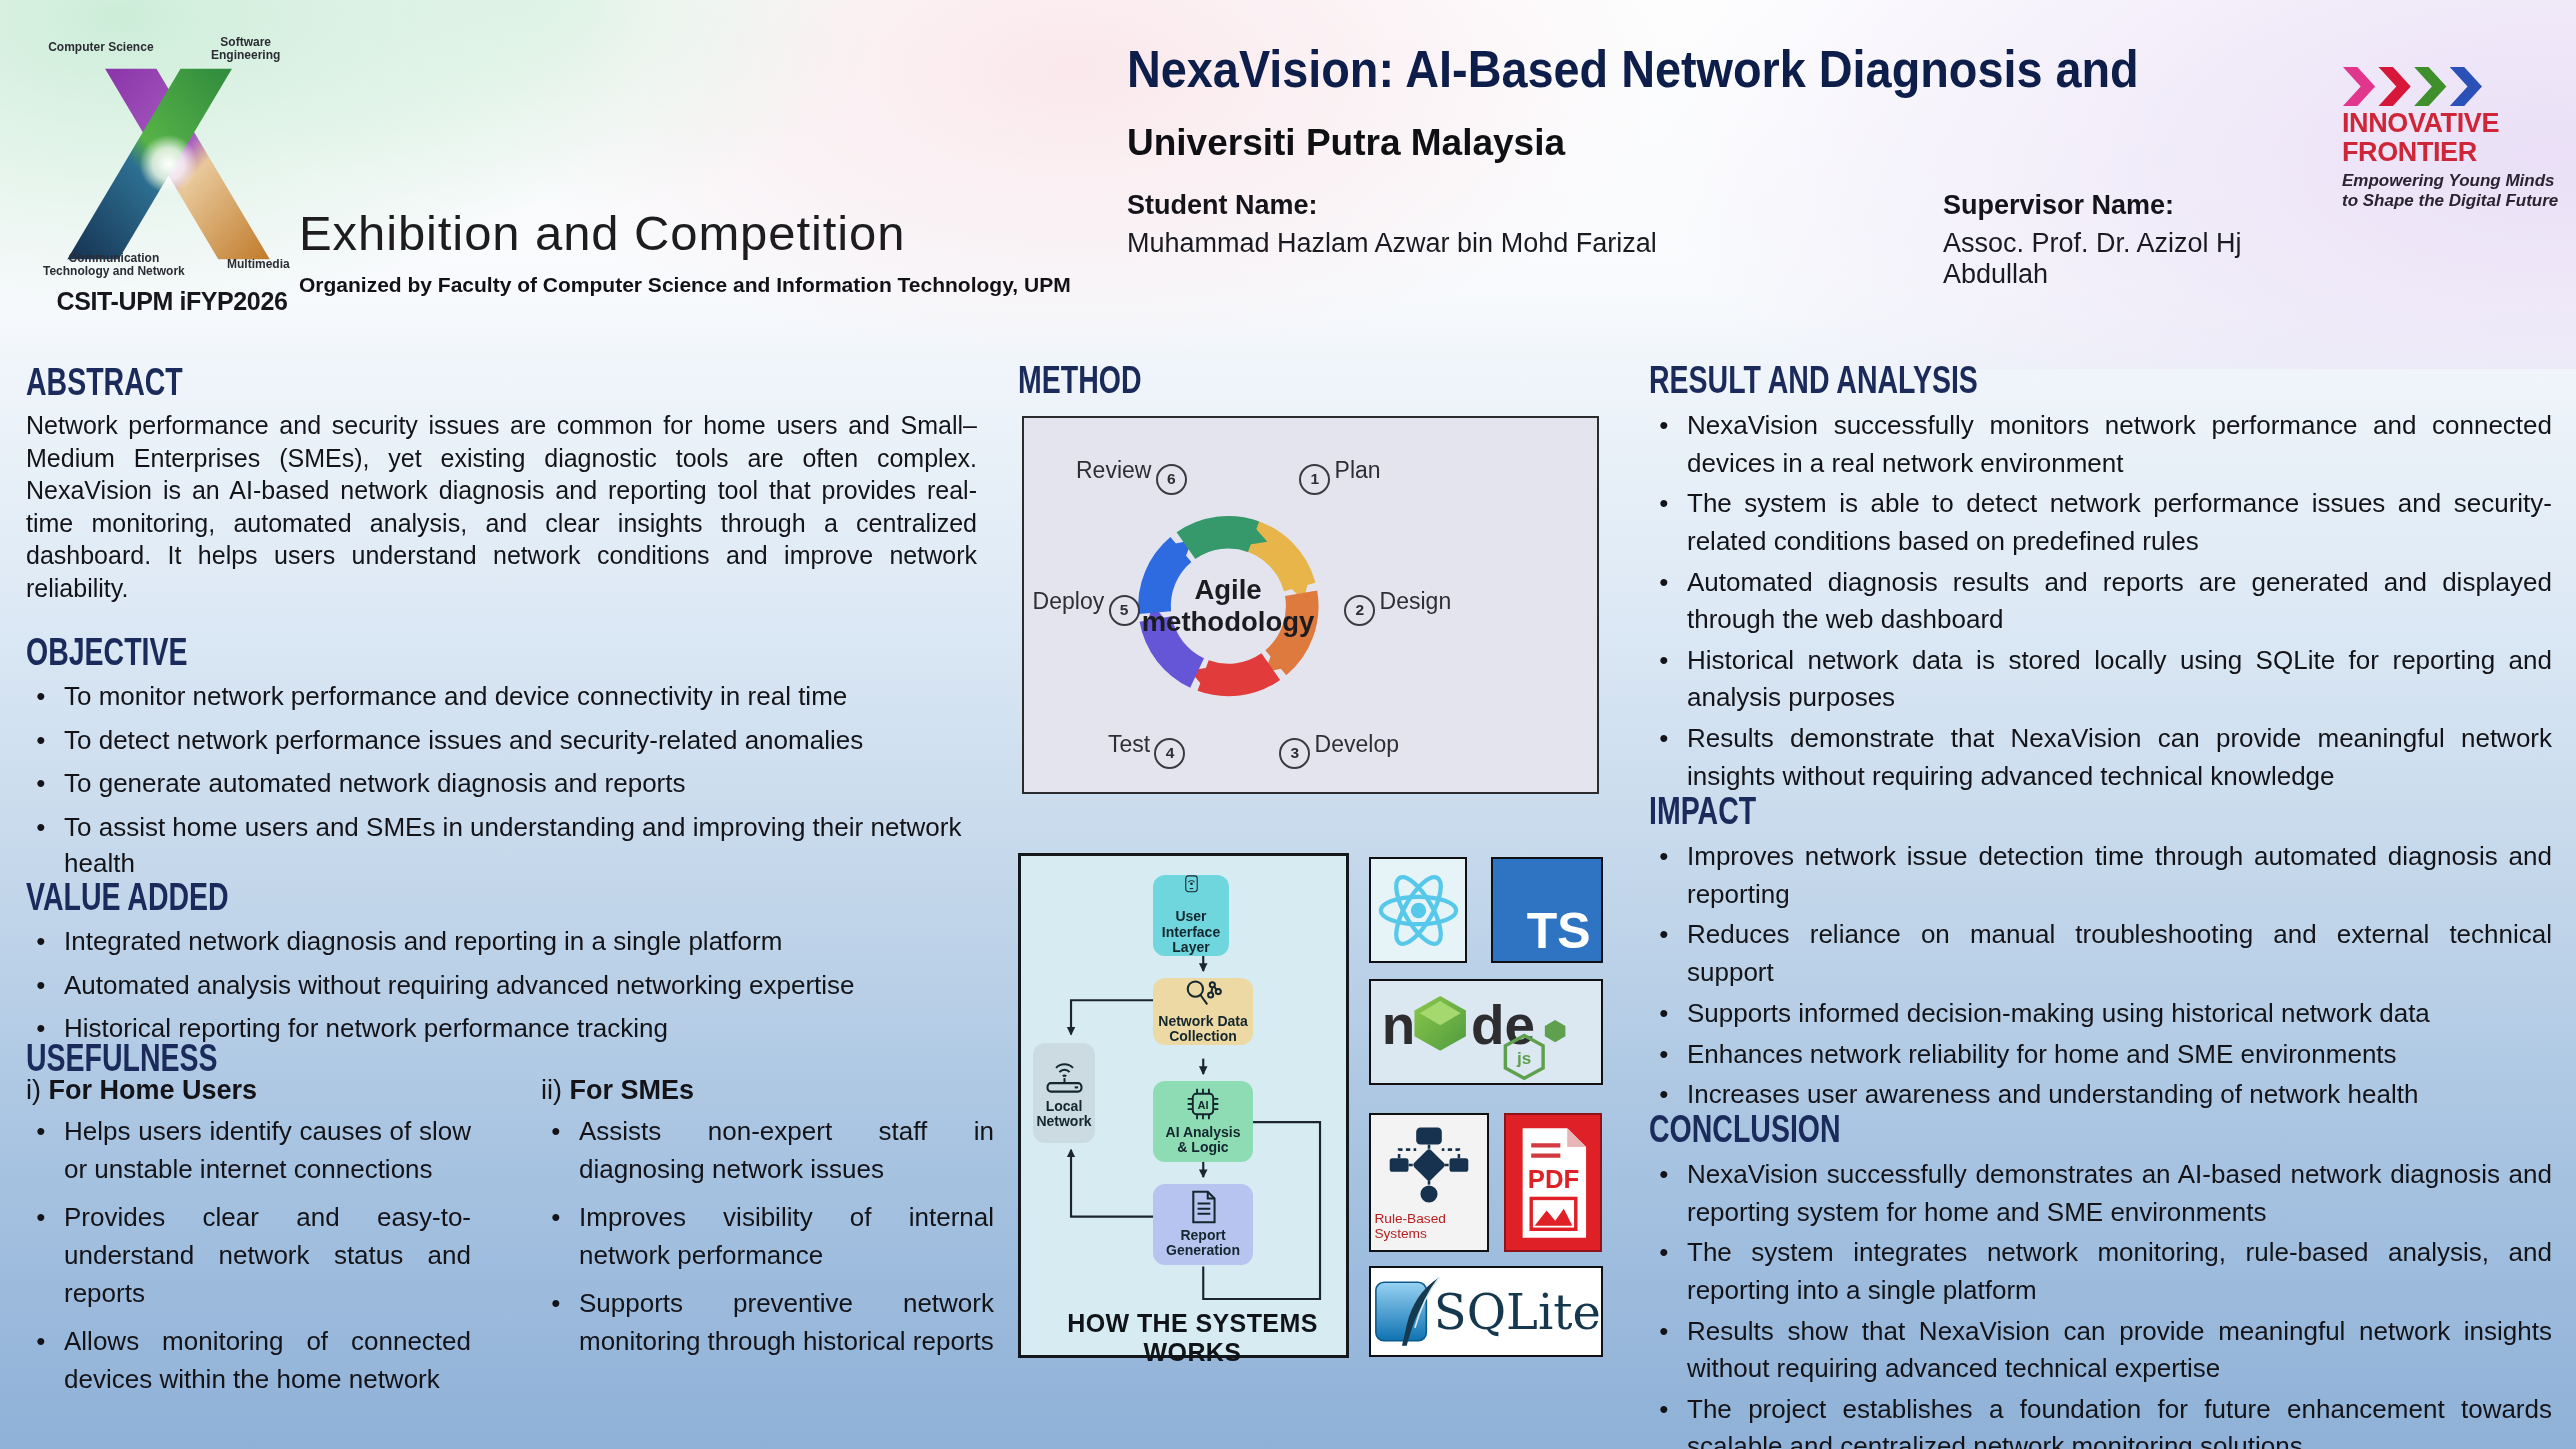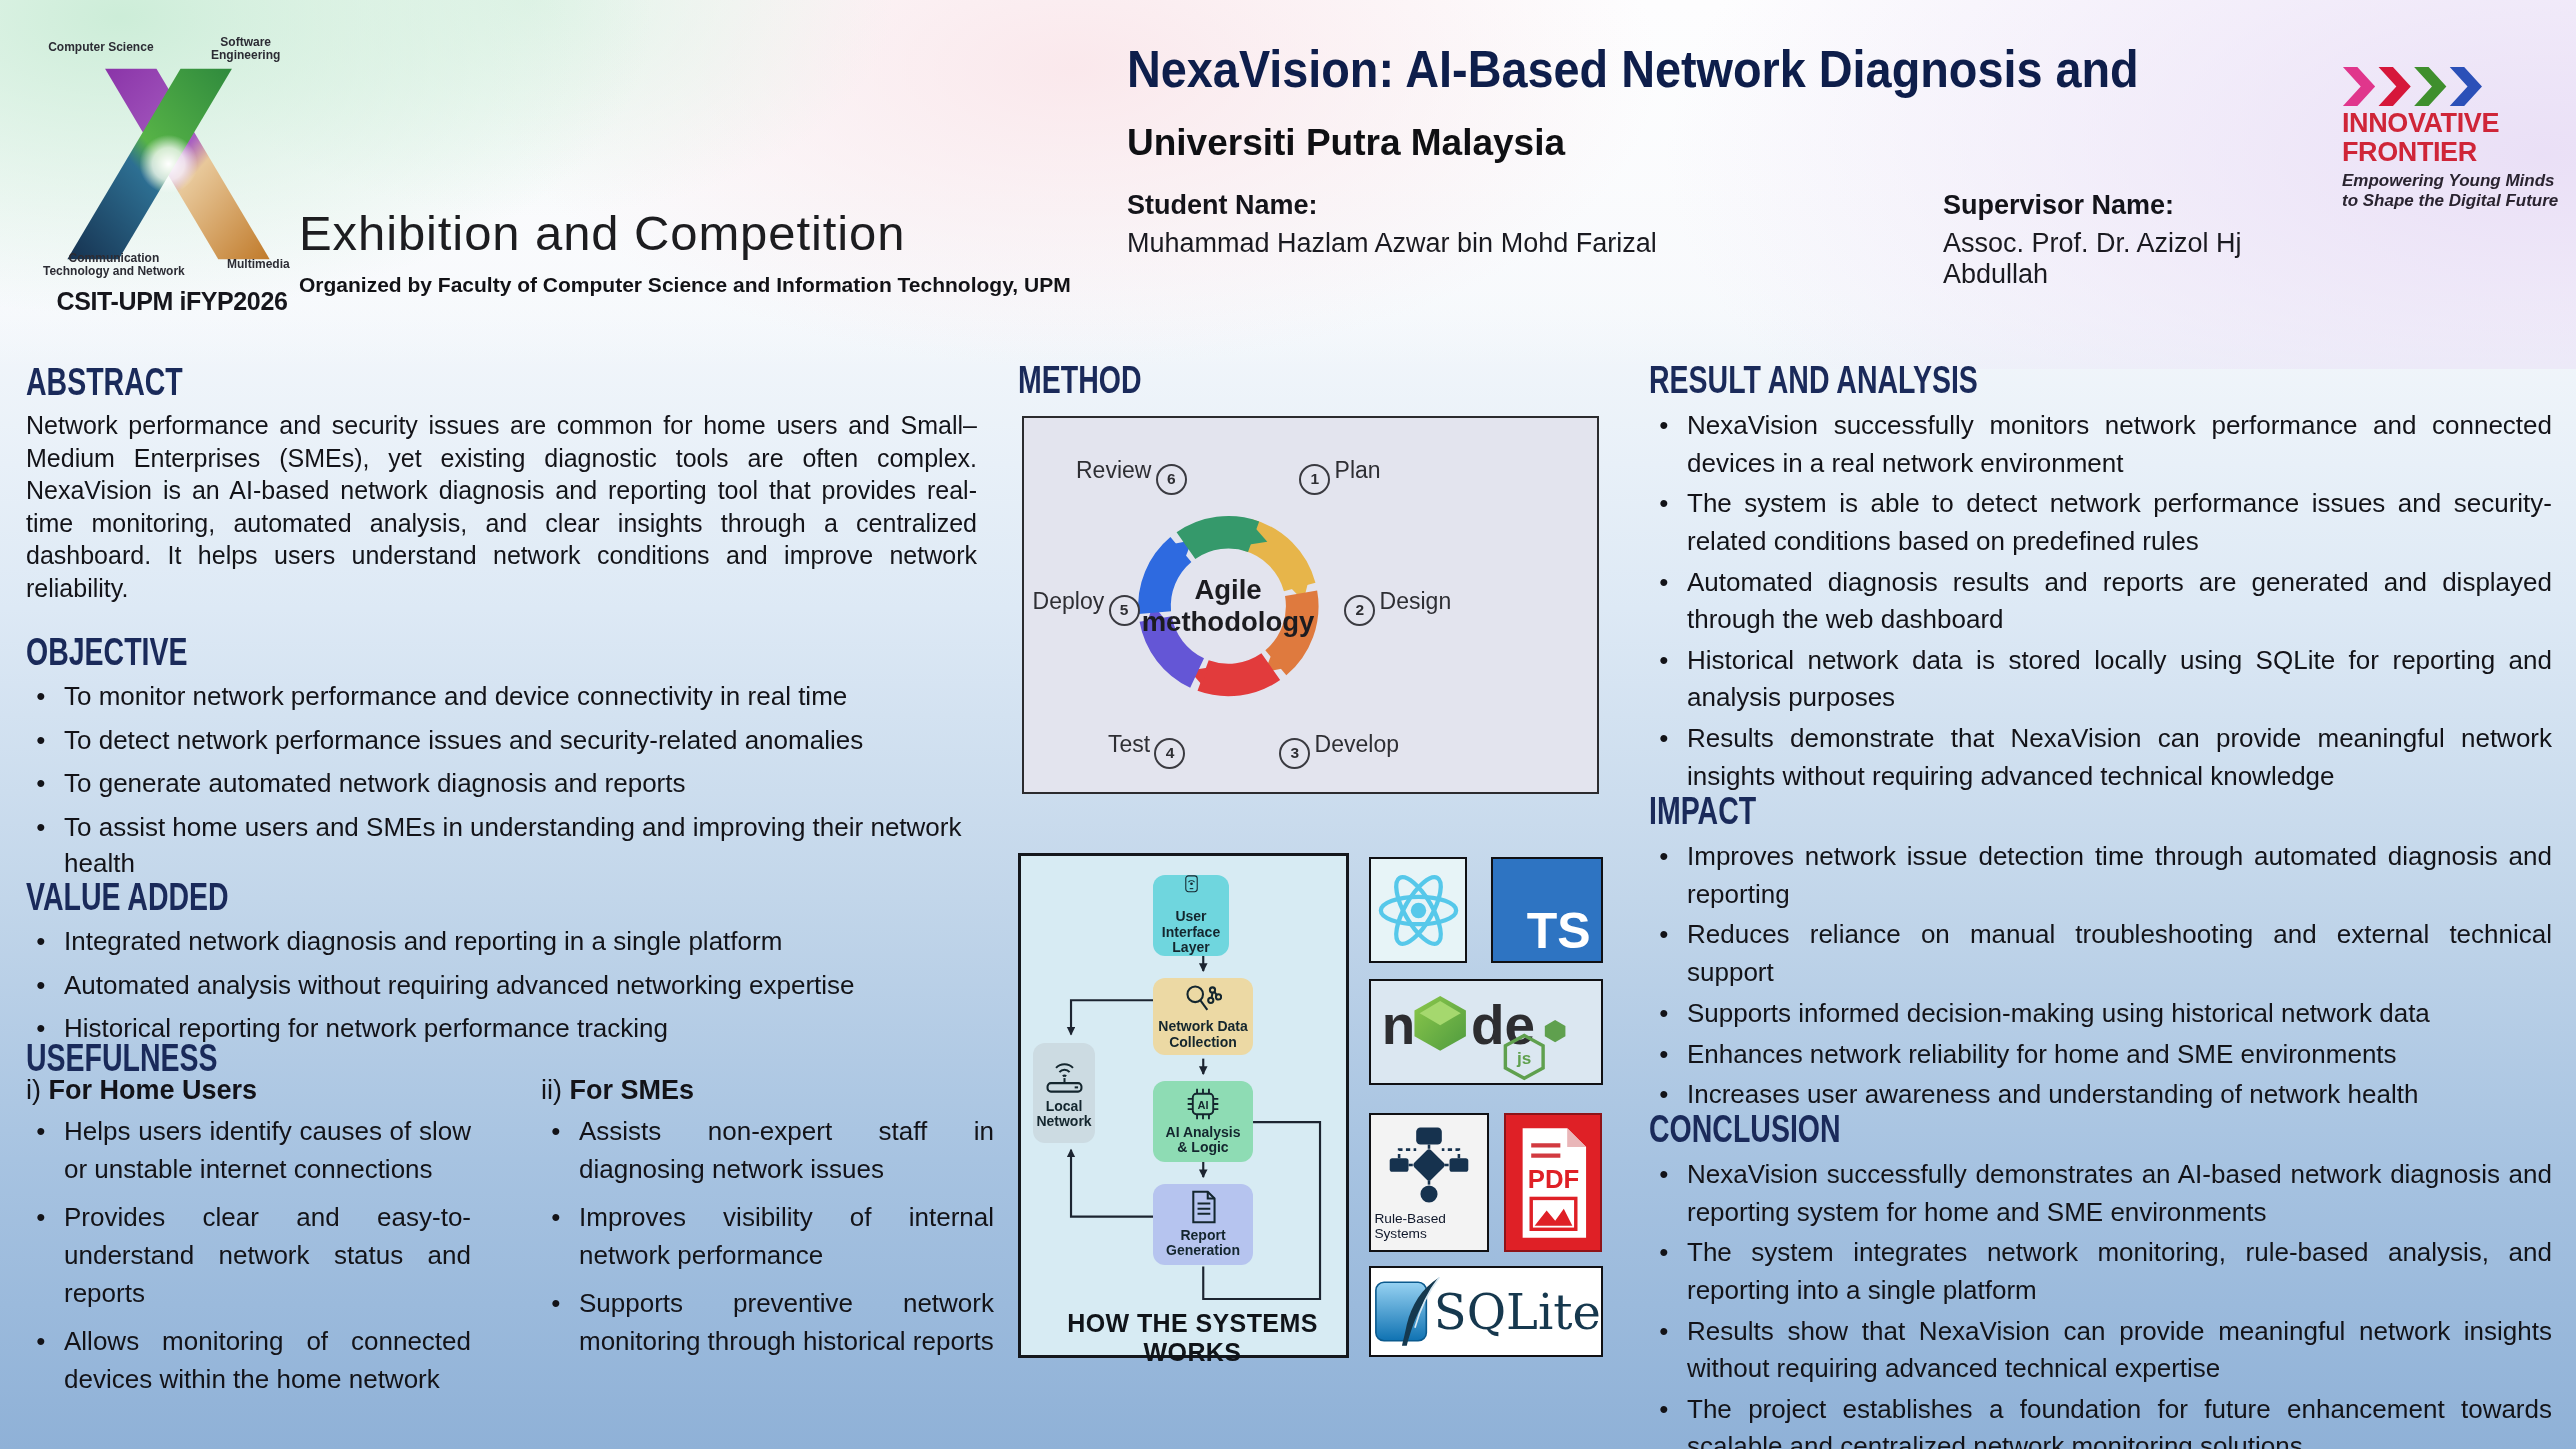--- a/index.html
+++ b/index.html
@@ -60,33 +60,33 @@
   #sec-method-h{position:absolute;left:1018px;top:359px;}
   #methodbox{position:absolute;left:1022px;top:416px;width:577px;height:378px;background:#e3e4ee;border:2.6px solid #2b2b2e;box-sizing:border-box;}
   .agilelabel{position:absolute;font-size:23px;color:#2e2e33;white-space:nowrap;}
   .numcirc{display:inline-block;width:27px;height:27px;border:2.1px solid #3a3a40;border-radius:50%;text-align:center;line-height:25px;font-size:15.5px;font-weight:bold;color:#2e2e33;vertical-align:-6px;margin:0 4.3px;}
   #agilecenter{position:absolute;left:101px;top:156px;width:206px;text-align:center;font-size:27.5px;font-weight:800;color:#1c1c20;line-height:1.15;}
   
   #flowbox{position:absolute;left:1018px;top:853px;width:331px;height:505px;background:#d7ebf3;border:3.4px solid #14171c;box-sizing:border-box;}
   .fnode{position:absolute;border-radius:12px;display:flex;flex-direction:column;align-items:center;justify-content:center;text-align:center;}
   .fnode .flabel{font-size:14px;font-weight:bold;color:#14262e;line-height:1.12;white-space:pre-line;margin-top:3.4px;}
   #fn-ui{left:132px;top:19px;width:76px;height:81px;background:#6fd6de;gap:13px;}
-  #fn-ndc{left:132px;top:122px;width:100px;height:77px;background:#ecd9a4;}
+  #fn-ndc{left:132px;top:122px;width:100px;height:67px;background:#ecd9a4;}
   #fn-ai{left:132px;top:225px;width:100px;height:81px;background:#8edcb4;}
   #fn-rep{left:132px;top:328px;width:100px;height:81px;background:#b6c4ef;}
   #fn-local{left:12px;top:187px;width:62px;height:100px;background:#ccdbe2;}
   #flowcaption{position:absolute;left:0;top:453px;width:100%;text-align:center;font-size:25px;font-weight:800;color:#101419;letter-spacing:0.4px;margin-left:9px;}
   
   .tbox{position:absolute;box-sizing:border-box;border:2.6px solid #101013;display:flex;align-items:center;justify-content:center;}
   #tb-react{left:1369px;top:857px;width:98px;height:106px;background:#e7f4f7;}
   #tb-ts{left:1491px;top:857px;width:112px;height:106px;background:#2e74c2;align-items:flex-end;justify-content:flex-end;padding:5.2px 10.3px;}
   #tb-ts .tstxt{font-size:50px;font-weight:800;color:#fff;line-height:1;}
   #tb-node{left:1369px;top:979px;width:234px;height:106px;background:#dbe7f1;}
   #tb-rule{left:1369px;top:1113px;width:120px;height:139px;background:#f3f3f3;flex-direction:column;padding:6.9px 3.4px;}
-  #tb-rule .rlabel{font-size:13.7px;color:#0f172a;margin-top:5.2px;}
+  #tb-rule .rlabel{font-size:13.7px;color:#b91c1c;margin-top:5.2px;}
   #tb-pdf{left:1504px;top:1113px;width:98px;height:139px;background:#df2026;border-color:#8e1318;}
   #tb-sqlite{left:1369px;top:1266px;width:234px;height:91px;background:#ffffff;}
   #tb-sqlite .sqltxt{font-family:"DejaVu Serif",serif;font-size:48px;color:#16384e;margin-left:-12px;}
   
   #sec-results{position:absolute;left:1649px;top:359px;width:903px;}
   #sec-impact{position:absolute;left:1649px;top:790px;width:903px;}
   #sec-conclusion{position:absolute;left:1649px;top:1108px;width:903px;}
   #sec-results ul.blist li,#sec-impact ul.blist li,#sec-conclusion ul.blist li{line-height:1.44;margin-bottom:3.4px;}
 </style>
 </head>

